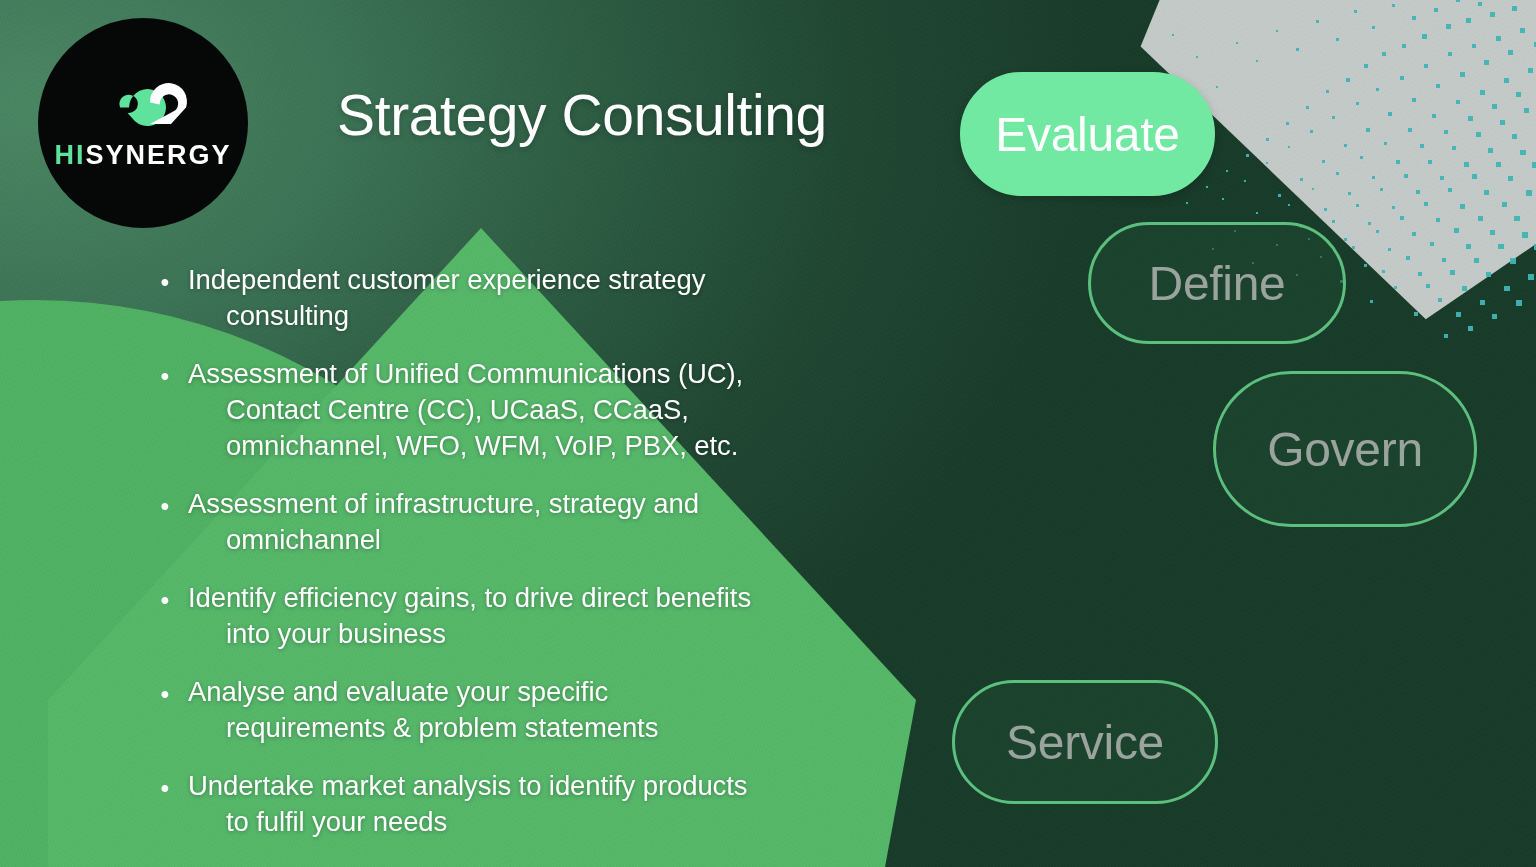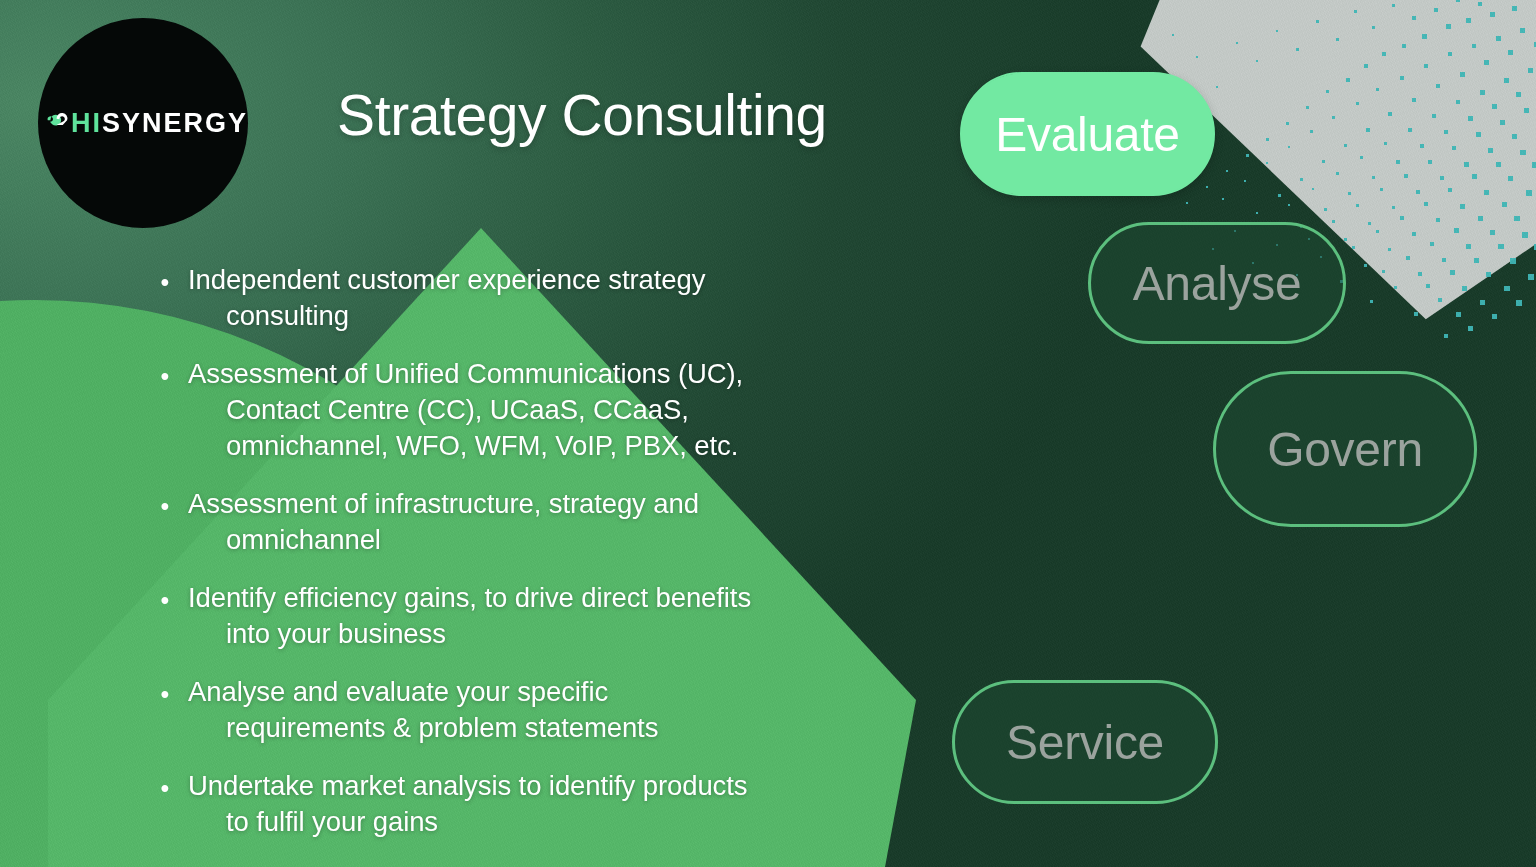--- a/index.html
+++ b/index.html
@@ -82,21 +82,21 @@
   
   .logo {
     position: absolute;
     left: 38px;
     top: 18px;
     width: 210px;
     height: 210px;
     border-radius: 50%;
     background: #050807;
     display: flex;
-    flex-direction: row;
+    flex-direction: column;
     align-items: center;
     justify-content: center;
   }
   .logo-mark { width: 112px; height: 58px; margin-bottom: 6px; }
   .logo-word {
     font-family: "Liberation Sans", sans-serif;
     font-weight: bold;
     font-size: 27px;
     letter-spacing: 2.0px;
     white-space: nowrap;
@@ -413,31 +413,31 @@
       <span class="bullet-text"><span>Identify efficiency gains, to drive direct benefits</span><span class="cont">into your business</span></span>
     </div>
 
     <div class="bullet-row">
       <span class="bullet-dot">•</span>
       <span class="bullet-text"><span>Analyse and evaluate your specific</span><span class="cont">requirements &amp; problem statements</span></span>
     </div>
 
     <div class="bullet-row">
       <span class="bullet-dot">•</span>
-      <span class="bullet-text"><span>Undertake market analysis to identify products</span><span class="cont">to fulfil your gains</span></span>
+      <span class="bullet-text"><span>Undertake market analysis to identify products</span><span class="cont">to fulfil your needs</span></span>
     </div>
 
   </div>
 
   <div class="pill filled" style="left:960px; top:72px; width:255px; height:124px;">
     <span>Evaluate</span>
   </div>
 
   <div class="pill outlined" style="left:1088px; top:222px; width:258px; height:122px;">
-    <span>Analyse</span>
+    <span>Define</span>
   </div>
 
   <div class="pill outlined" style="left:1213px; top:371px; width:264px; height:156px;">
     <span>Govern</span>
   </div>
 
 
   <div class="pill outlined" style="left:952px; top:680px; width:266px; height:124px;">
     <span>Service</span>
   </div>

